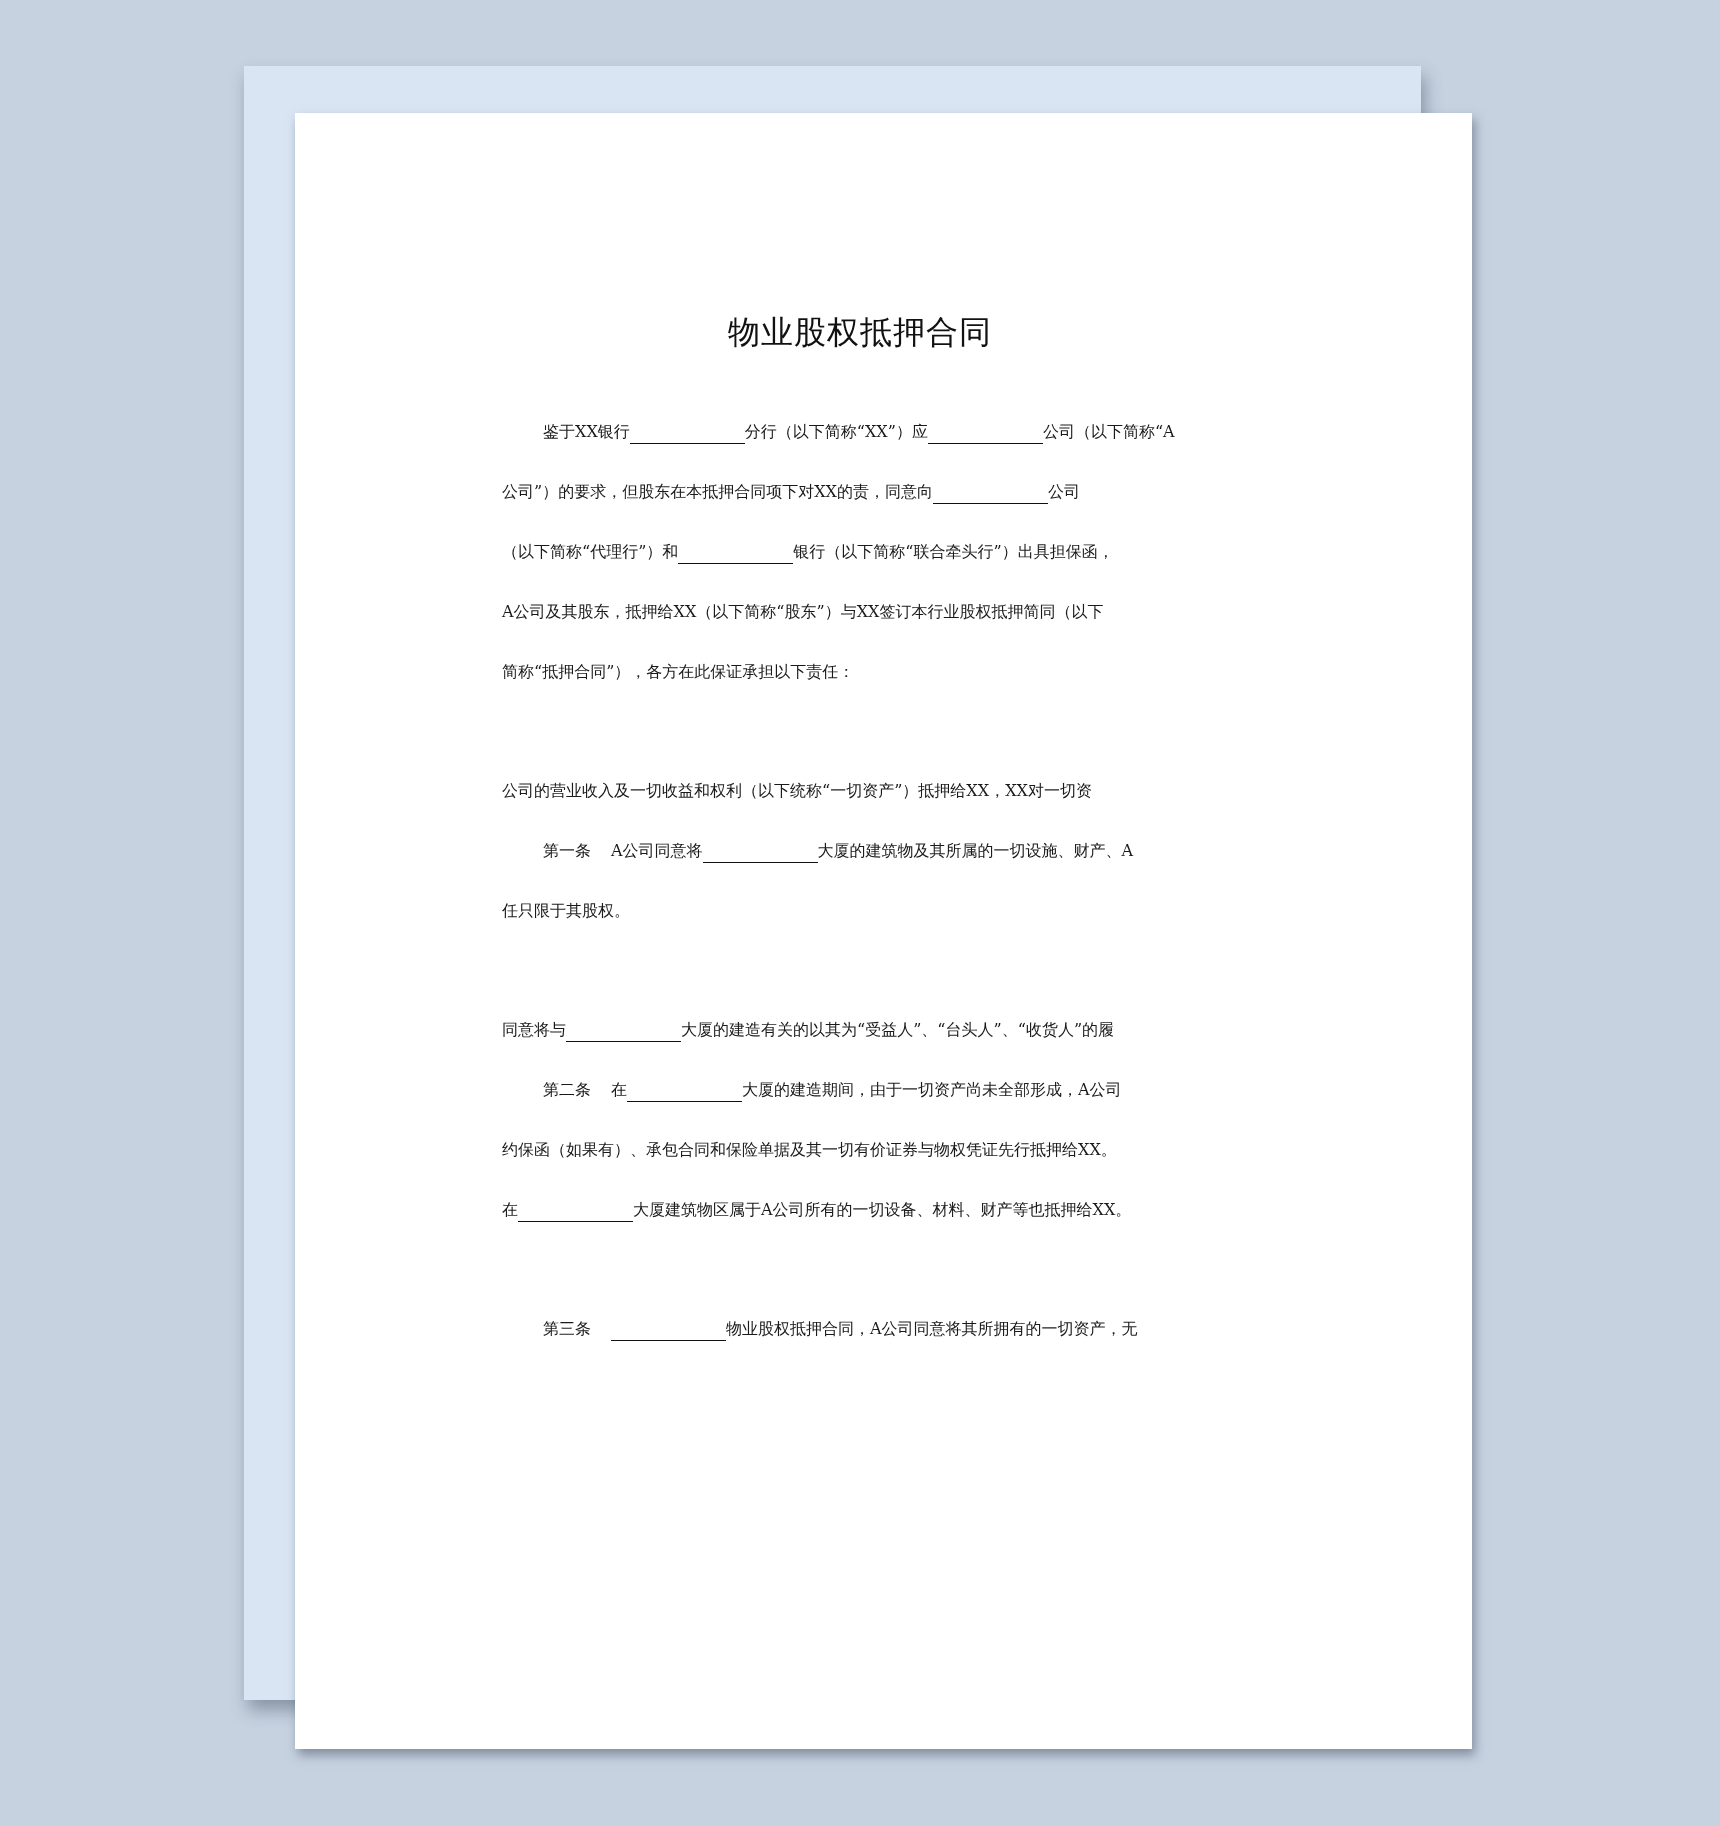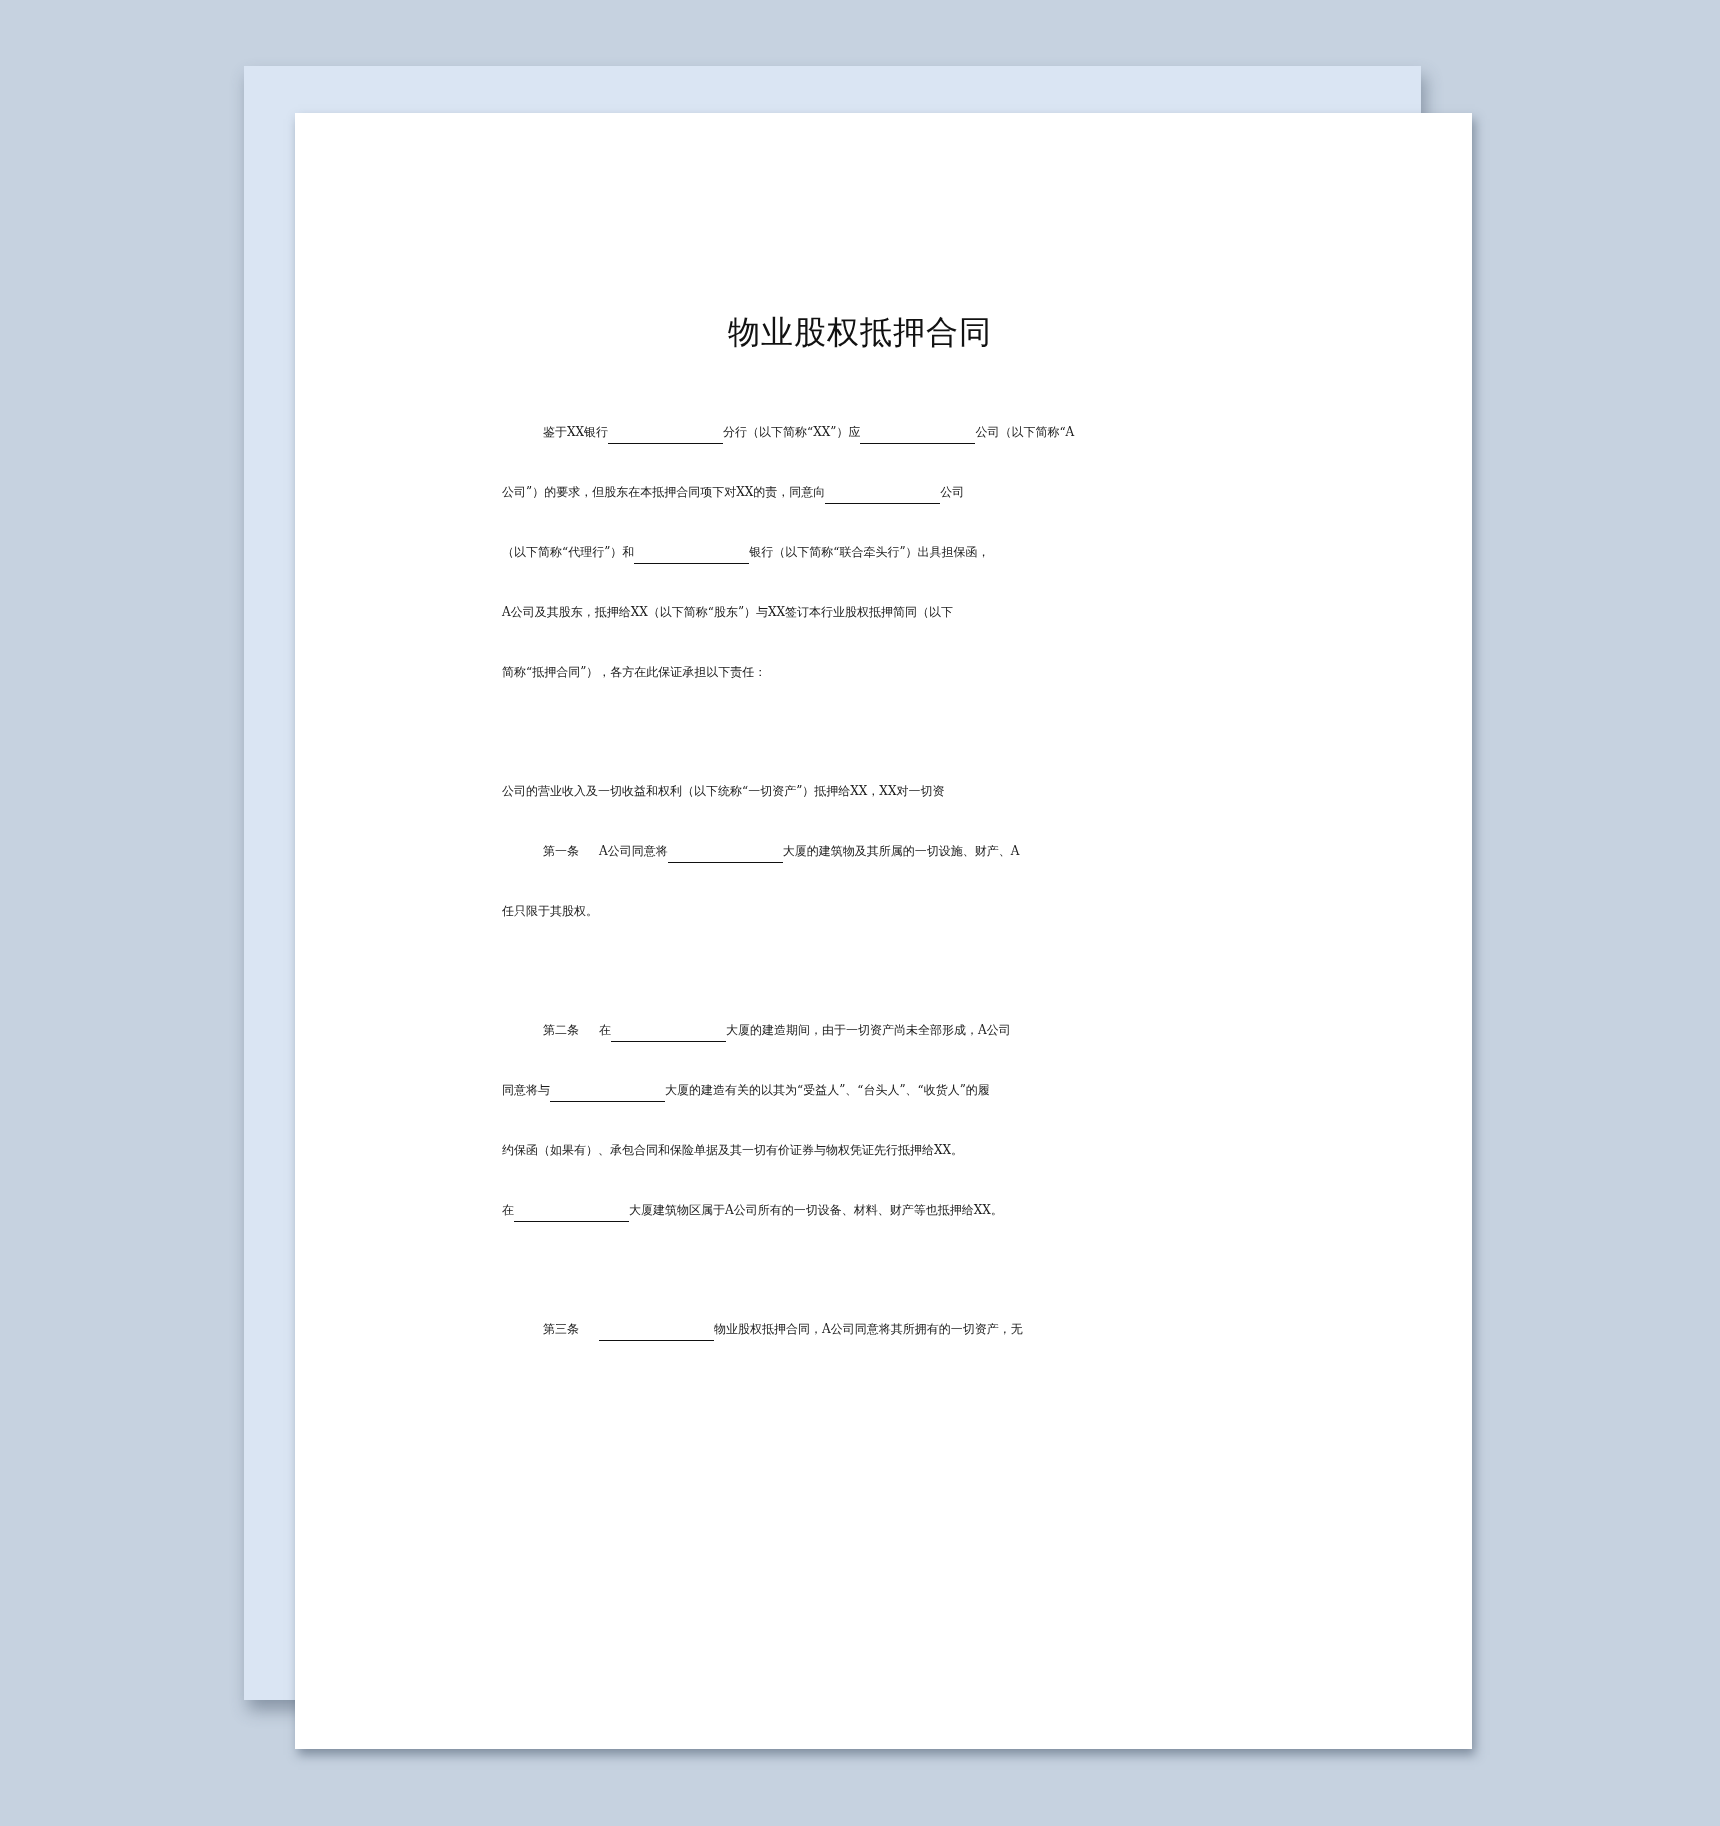--- a/index.html
+++ b/index.html
@@ -23,21 +23,21 @@
   }
   .title {
     position: absolute; left: 0; right: 0; top: 311px;
     text-align: center;
     font-family: "DejaVu Sans", "Liberation Sans", sans-serif;
     font-size: 32px; font-weight: normal; color: #111;
     margin: 0; letter-spacing: 1px;
   }
   .body {
     position: absolute; left: 502px; width: 790px; top: 410px;
-    font-size: 12px; color: #1a1a1a;
+    font-size: 16px; color: #1a1a1a;
   }
   .line {
     height: 60px; line-height: 44px; white-space: nowrap;
   }
   .indent { padding-left: 41px; }
   .gap { height: 59px; }
   .blank {
     display: inline-block; width: 115px; height: 24px;
     border-bottom: 1.5px solid #111; vertical-align: bottom;
     margin-bottom: 10px;
@@ -73,25 +73,25 @@
   <div class="gap"></div>
 
   <div class="line"><span>公司的营业收入及一切收益和权利（以下统称“一切资产”）抵押给XX，XX对一切资</span></div>
   <div class="line indent">
     <span>第一条</span><span class="sp"></span><span>A公司同意将</span><span class="blank"></span><span>大厦的建筑物及其所属的一切设施、财产、A</span>
   </div>
   <div class="line"><span>任只限于其股权。</span></div>
 
   <div class="gap"></div>
 
+  <div class="line">
+    <span>同意将与</span><span class="blank"></span><span>大厦的建造有关的以其为“受益人”、“台头人”、“收货人”的履</span>
+  </div>
   <div class="line indent">
     <span>第二条</span><span class="sp"></span><span>在</span><span class="blank"></span><span>大厦的建造期间，由于一切资产尚未全部形成，A公司</span>
-  </div>
-  <div class="line">
-    <span>同意将与</span><span class="blank"></span><span>大厦的建造有关的以其为“受益人”、“台头人”、“收货人”的履</span>
   </div>
   <div class="line"><span>约保函（如果有）、承包合同和保险单据及其一切有价证券与物权凭证先行抵押给XX。</span></div>
   <div class="line">
     <span>在</span><span class="blank"></span><span>大厦建筑物区属于A公司所有的一切设备、材料、财产等也抵押给XX。</span>
   </div>
 
   <div class="gap"></div>
 
   <div class="line indent">
     <span>第三条</span><span class="sp"></span><span class="blank"></span><span>物业股权抵押合同，A公司同意将其所拥有的一切资产，无</span>

